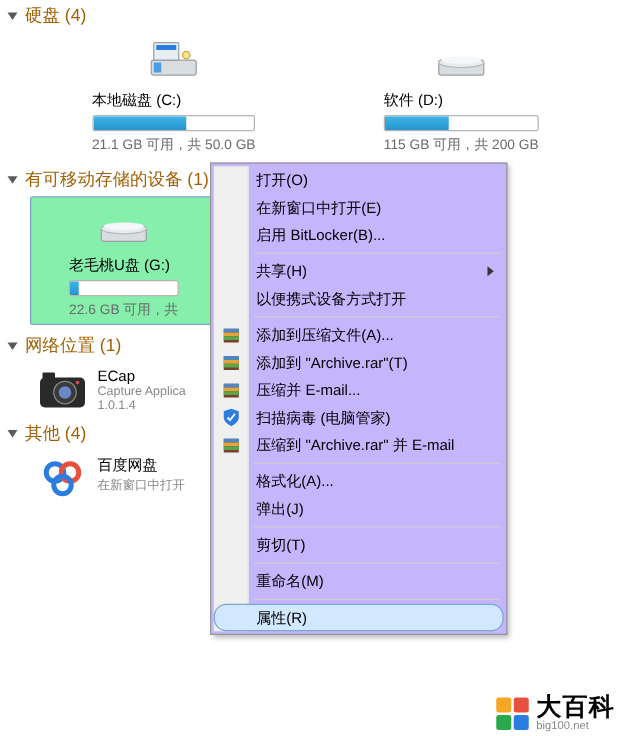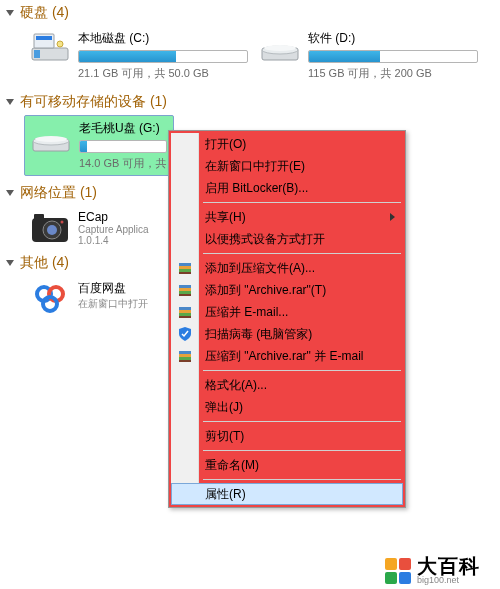--- a/index.html
+++ b/index.html
@@ -30,25 +30,26 @@
     border-top: 6px solid #5a5a5a;
     margin-right: 2px;
   }
   .items {
     padding-left: 24px;
     display: flex;
     flex-wrap: wrap;
   }
   .drive {
     display: flex;
-    align-items: flex-start;
+    align-items: center;
     gap: 8px;
     width: 230px;
     padding: 4px 6px;
     margin-bottom: 4px;
+    flex-direction: column;
   }
   .drive.selected {
     background: #86efac;
     border: 1px solid #7da2ce;
     border-radius: 2px;
     width: 150px;
   }
   .drive-icon {
     width: 40px; height: 34px;
     flex-shrink: 0;
@@ -83,21 +84,21 @@
   }
   .app-name { font-size: 12px; }
   .app-sub { font-size: 10px; color: #888; }
   
   
   .ctx {
     position: absolute;
     left: 168px;
     top: 130px;
     width: 238px;
-    background: #ef4444;
+    background: #c4b5fd;
     border: 1px solid #979797;
     box-shadow: 2px 2px 4px rgba(0,0,0,.25);
     padding: 2px;
   }
   .ctx .gutter {
     position: absolute;
     left: 2px; top: 2px; bottom: 2px;
     width: 28px;
     background: #f0f0f0;
     border-right: 1px solid #e0e0e0;
@@ -108,21 +109,21 @@
     align-items: center;
     height: 22px;
     padding-left: 34px;
     padding-right: 20px;
     cursor: default;
     white-space: nowrap;
   }
   .ctx-item.hover {
     background: #d1e8ff;
     border: 1px solid #7aa7d8;
-    border-radius: 0;
+    border-radius: 10px;
     padding-left: 33px;
   }
   .ctx-item .ci-icon {
     position: absolute;
     left: 5px;
     width: 18px; height: 18px;
     display: flex; align-items: center; justify-content: center;
   }
   .ctx-item .sub-arrow {
     position: absolute;
@@ -134,21 +135,21 @@
   }
   .ctx-sep {
     height: 1px;
     background: #d0d0d0;
     margin: 3px 2px 3px 32px;
   }
   
   
   .watermark {
     position: absolute;
-    right: 20px;
+    right: 8px;
     bottom: 4px;
     display: flex;
     align-items: center;
     gap: 6px;
   }
   .wm-icon {
     width: 26px; height: 26px;
     display: grid;
     grid-template-columns: 1fr 1fr;
     grid-template-rows: 1fr 1fr;
@@ -214,21 +215,21 @@
         <rect x="2" y="20" width="36" height="11" rx="2" fill="#d9dde0" stroke="#9aa0a5"></rect>
         <ellipse cx="20" cy="21" rx="18" ry="4" fill="#e8ecee" stroke="#b5bbbf"></ellipse>
         <ellipse cx="20" cy="19" rx="16" ry="3" fill="#f5f7f8"></ellipse>
       </svg>
     </div>
     <div class="drive-body">
       <div class="drive-name">老毛桃U盘 (G:)</div>
       <div class="progress">
         <div class="progress-fill" style="width:8%"></div>
       </div>
-      <div class="drive-stats">14.0 GB 可用，共</div>
+      <div class="drive-stats">22.6 GB 可用，共</div>
     </div>
   </div>
 </div>
 
 <div class="section-header">
   <div class="arrow"></div>
   <span>网络位置 (1)</span>
 </div>
 <div class="items">
   <div class="app-item">

